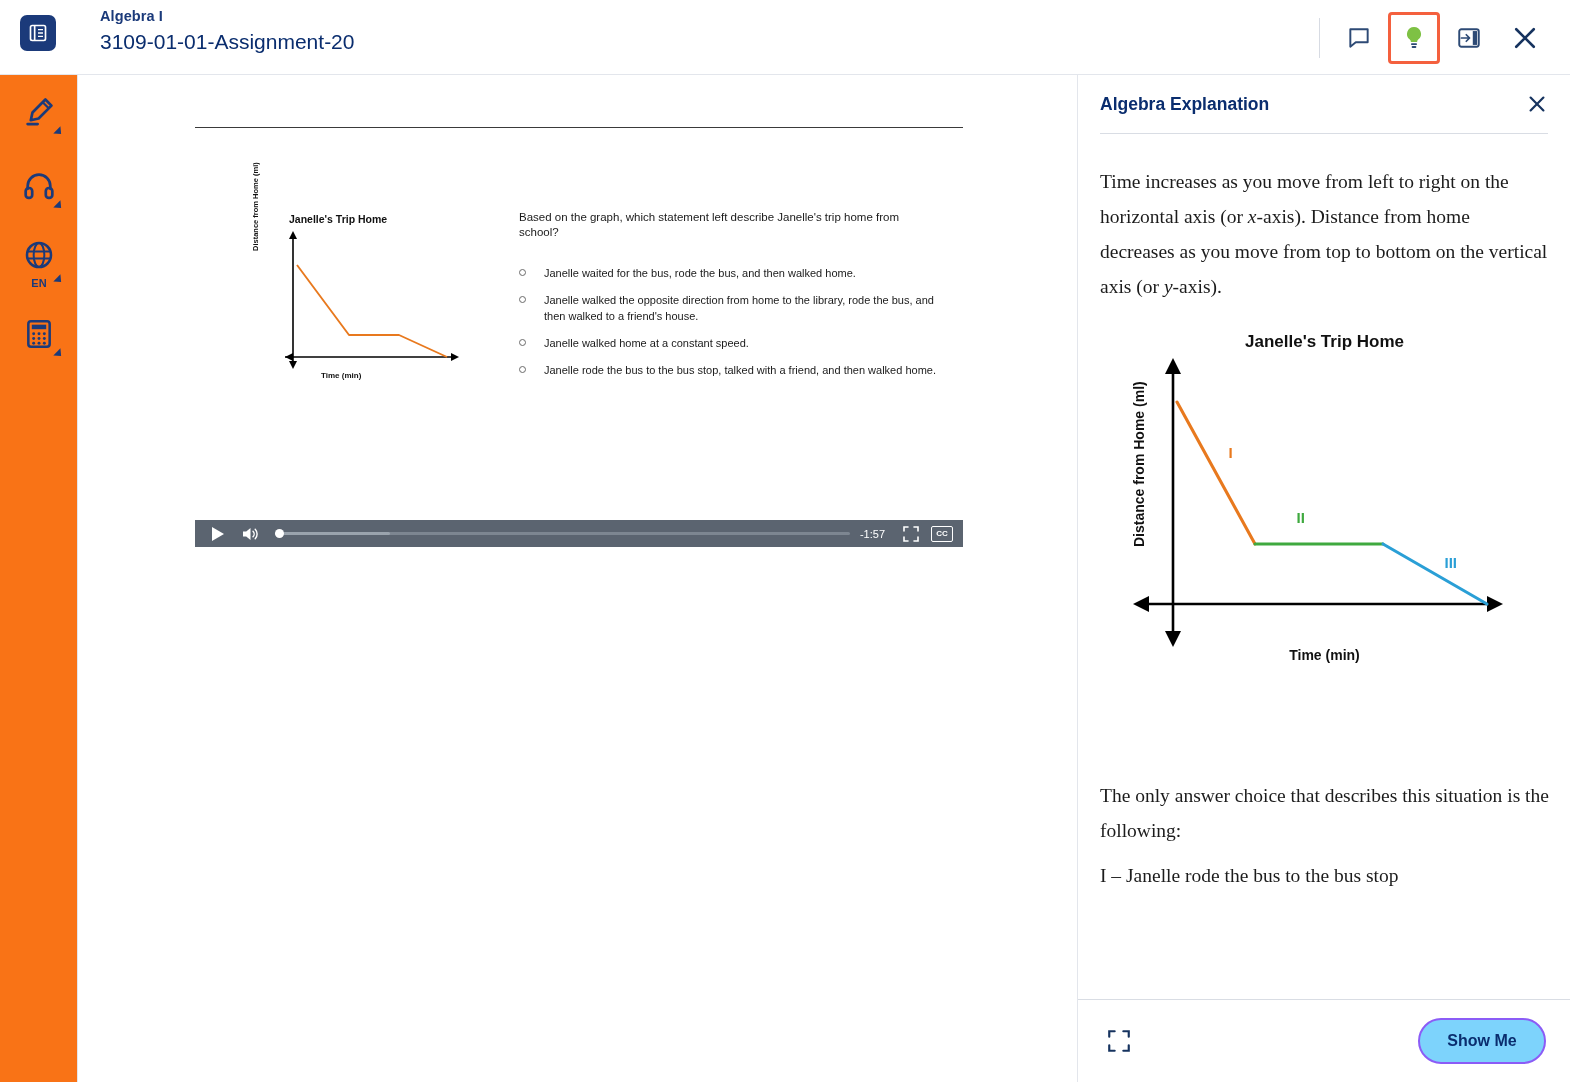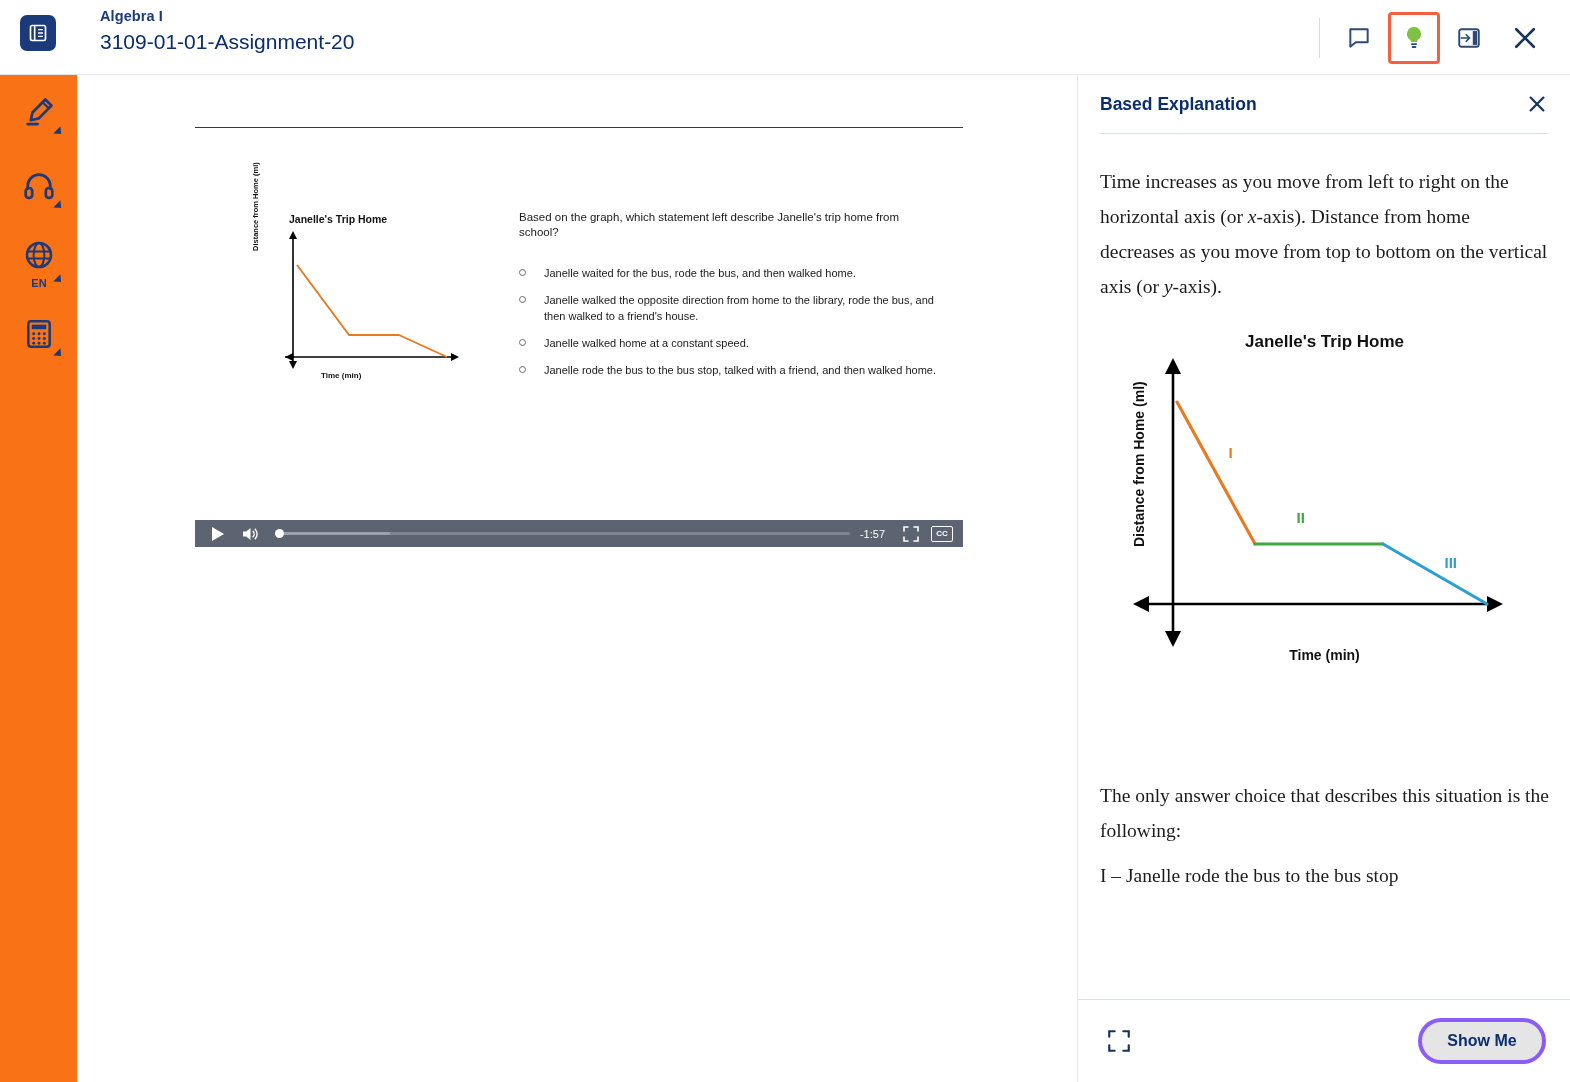--- a/index.html
+++ b/index.html
@@ -249,22 +249,22 @@
     display: flex; align-items: center; justify-content: space-between;
     padding: 0 25px;
     background: #ffffff;
   }
   .expand-btn {
     width: 32px; height: 32px; cursor: pointer;
     display: flex; align-items: center; justify-content: center;
   }
   .show-me-btn {
     min-width: 128px; height: 46px;
-    border: 4px solid #8b5cf6; border-radius: 23px;
-    color: #0a2d6e; background: #e5e5e5;
+    border: 2px solid #8b5cf6; border-radius: 23px;
+    color: #0a2d6e; background: #7dd3fc;
     font-size: 16px; font-weight: bold;
     font-family: "Liberation Sans", sans-serif;
     cursor: pointer;
     display: flex; align-items: center; justify-content: center;
     padding: 0 22px;
   }
 </style>
 </head>
 <body>
 
@@ -430,21 +430,21 @@
         <svg width="16" height="16" viewBox="0 0 16 16" aria-hidden="true">
           <path d="M1 5V1h4M15 5V1h-4M1 11v4h4M15 11v4h-4" fill="none" stroke="#ffffff" stroke-width="1.6" stroke-linecap="round"></path>
         </svg>
       </div>
       <div class="cc-btn">CC</div>
     </div>
   </div>
 
   <div class="panel">
     <div class="panel-head">
-      <span class="panel-title">Based Explanation</span>
+      <span class="panel-title">Algebra Explanation</span>
       <div class="panel-close">
         <svg width="22" height="22" viewBox="0 0 24 24" aria-hidden="true">
           <path d="M5 5l14 14M19 5L5 19" stroke="#16335f" stroke-width="2.4" stroke-linecap="round"></path>
         </svg>
       </div>
     </div>
     <div class="panel-rule"></div>
 
     <div class="panel-body">
 

